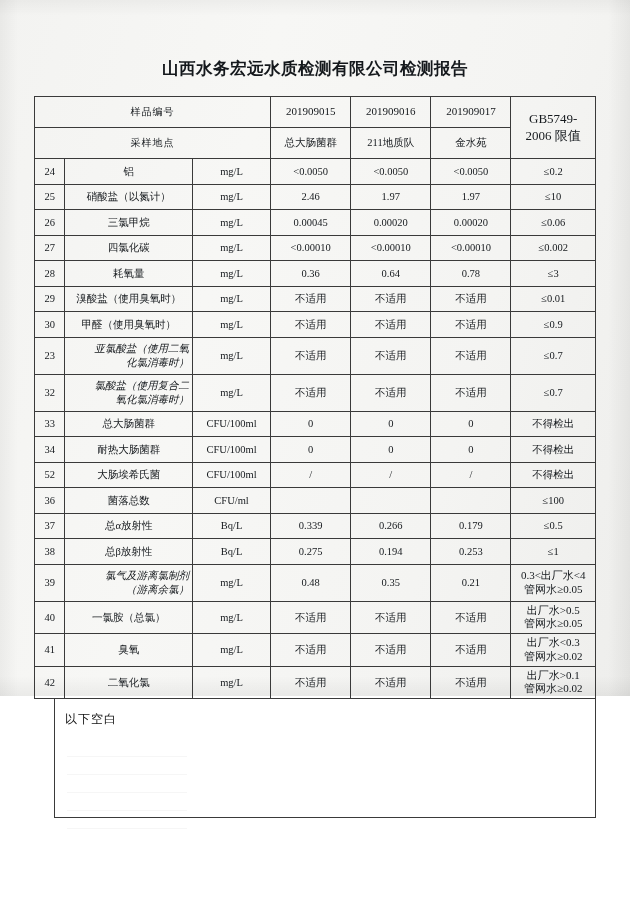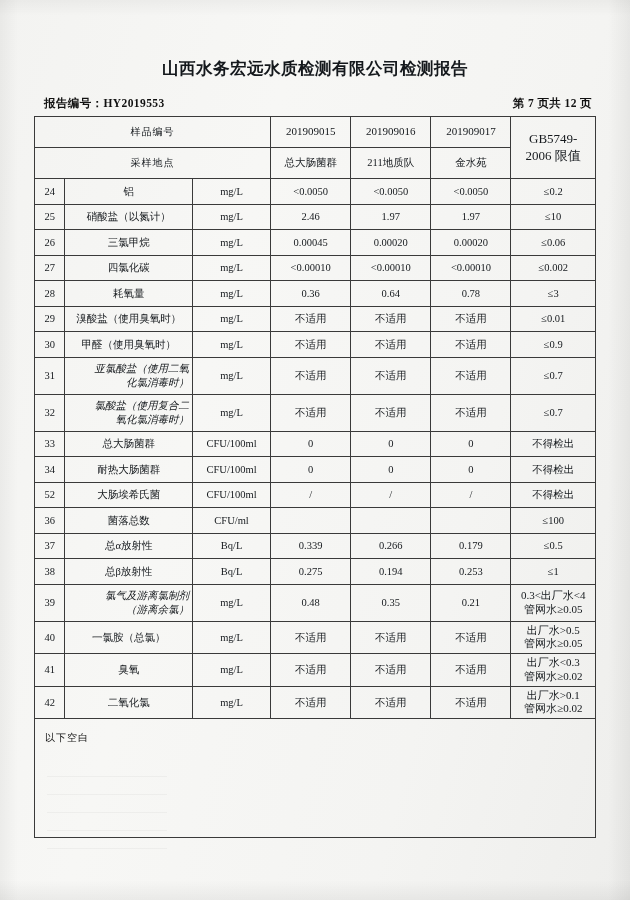--- a/index.html
+++ b/index.html
@@ -12,21 +12,21 @@
     height: 900px;
     font-family: "Liberation Serif", serif;
     color: #111;
     position: relative;
     overflow: hidden;
   }
   .page {
     position: absolute;
     left: 0; top: 0;
     width: 630px;
-    height: 900px;
+    height: 696px;
     background: linear-gradient(105deg, #f3f3f1 0%, #f7f7f5 35%, #f4f4f2 70%, #eeeeec 100%);
   }
   .paper-noise {
     position: absolute;
     left: 0; top: 0; right: 0; bottom: 0;
     background:
       linear-gradient(90deg, rgba(0,0,0,0.045) 0px, rgba(0,0,0,0) 18px),
       linear-gradient(270deg, rgba(0,0,0,0.05) 0px, rgba(0,0,0,0) 22px),
       linear-gradient(180deg, rgba(0,0,0,0.04) 0px, rgba(0,0,0,0) 16px),
       linear-gradient(0deg, rgba(0,0,0,0.05) 0px, rgba(0,0,0,0) 20px);
@@ -102,21 +102,22 @@
   .small-limit { font-size: 11px; line-height: 1.35; }
   .row-tall td { height: 26px; }
   .row-std td { height: 20.5px; }
   .row-two td { height: 32px; }
 
   .blank-area {
     border: 1px solid #3a3a3a;
     border-top: none;
     height: 118px;
     position: relative;
-    font-size: 10px;
+    font-size: 12px;
+    margin-left: 20px;
   }
   .blank-text {
     position: absolute;
     left: 10px;
     top: 12px;
     letter-spacing: 1px;
   }
   .ghost {
     position: absolute;
     left: 12px;
@@ -132,24 +133,20 @@
 </head>
 <body>
 
 <div class="page">
   <div class="paper-noise"></div>
 
   <div class="doc">
 
     <div class="title">山西水务宏远水质检测有限公司检测报告</div>
 
-    <div class="subline">
-      <div class="left">报告编号：HY2019553</div>
-      <div class="right">第 7 页共 12 页</div>
-    </div>
 
     <table class="report">
       <colgroup>
         <col class="col-no">
           <col class="col-item">
           <col class="col-unit">
         <col class="col-val">
           <col class="col-val">
           <col class="col-val">
           <col class="col-limit">
@@ -225,21 +222,21 @@
           <tr class="row-std">
             <td>30</td>
             <td class="item-name">甲醛（使用臭氧时）</td>
             <td>mg/L</td>
             <td>不适用</td>
             <td>不适用</td>
             <td>不适用</td>
             <td>≤0.9</td>
           </tr>
           <tr class="row-two">
-            <td>31</td>
+            <td>23</td>
             <td class="item-name center2">亚氯酸盐（使用二氧<br>化氯消毒时）</td>
             <td>mg/L</td>
             <td>不适用</td>
             <td>不适用</td>
             <td>不适用</td>
             <td>≤0.7</td>
           </tr>
           <tr class="row-two">
             <td>32</td>
             <td class="item-name center2">氯酸盐（使用复合二<br>氧化氯消毒时）</td>

